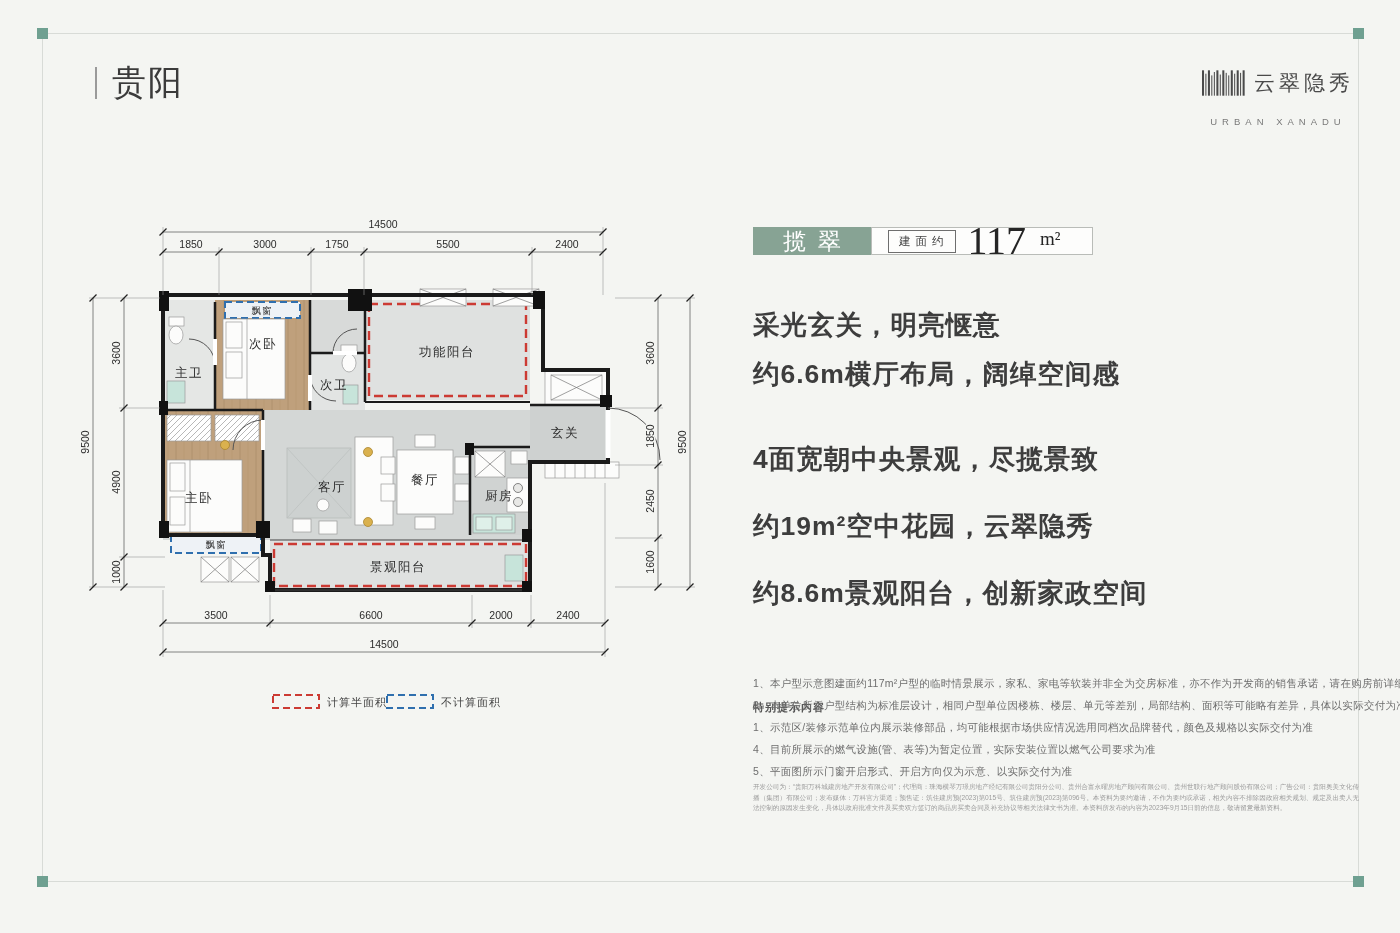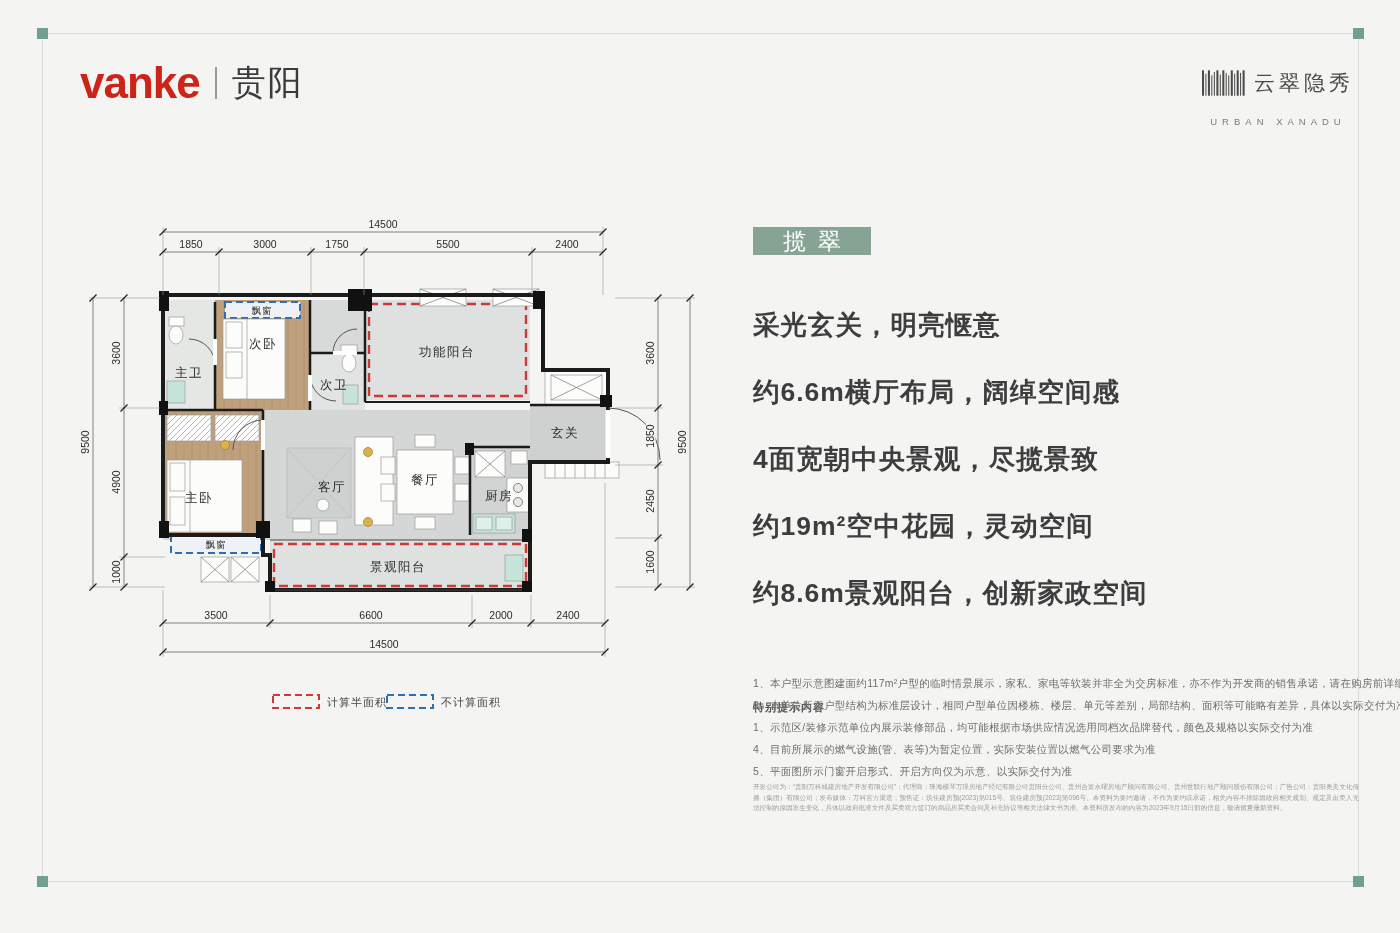--- a/index.html
+++ b/index.html
@@ -54,21 +54,20 @@
 <body>
 
 <div class="frame">
   <div class="corner c-tl"></div>
   <div class="corner c-tr"></div>
   <div class="corner c-bl"></div>
   <div class="corner c-br"></div>
 </div>
 
 <div class="brand">
-  <span class="vanke">vanke</span>
   <span class="sep"></span>
   <span class="city">贵阳</span>
 </div>
 
 <div class="projlogo">
   <div class="row">
     <svg width="52" height="34" viewBox="0 0 52 34">
       <g fill="#4a4a4a">
         <rect x="0" y="2" width="2.4" height="30"></rect>
           <rect x="4" y="6" width="1.2" height="26"></rect>
@@ -87,26 +86,31 @@
         <rect x="48" y="2" width="2.4" height="30"></rect>
       </g>
     </svg>
     <span class="cn">云翠隐秀</span>
   </div>
   <div class="en">URBAN XANADU</div>
 </div>
 
 <div class="badge">
   <div class="green">揽翠</div>
+  <div class="white">
+    <span class="arealabel">建面约</span>
+    <span class="areanum">117</span>
+    <span class="areaunit">m²</span>
+  </div>
 </div>
 
 <div class="point" style="top:307px">采光玄关，明亮惬意</div>
-<div class="point" style="top:374px">约6.6m横厅布局，阔绰空间感</div>
+<div class="point" style="top:356px">约6.6m横厅布局，阔绰空间感</div>
 <div class="point" style="top:441px">4面宽朝中央景观，尽揽景致</div>
-<div class="point" style="top:508px">约19m²空中花园，灵动空间</div>
+<div class="point" style="top:508px">约19m²空中花园，云翠隐秀</div>
 <div class="point" style="top:575px">约8.6m景观阳台，创新家政空间</div>
 
 <div class="notes-title">特别提示内容</div>
 <div class="note" style="top:677px">1、本户型示意图建面约117m²户型的临时情景展示，家私、家电等软装并非全为交房标准，亦不作为开发商的销售承诺，请在购房前详细了解“交付标准”</div>
 <div class="note" style="top:699px">2、本单位所示户型结构为标准层设计，相同户型单位因楼栋、楼层、单元等差别，局部结构、面积等可能略有差异，具体以实际交付为准</div>
 <div class="note" style="top:721px">1、示范区/装修示范单位内展示装修部品，均可能根据市场供应情况选用同档次品牌替代，颜色及规格以实际交付为准</div>
 <div class="note" style="top:743px">4、目前所展示的燃气设施(管、表等)为暂定位置，实际安装位置以燃气公司要求为准</div>
 <div class="note" style="top:765px">5、平面图所示门窗开启形式、开启方向仅为示意、以实际交付为准</div>
 <div class="legal" style="top:782px">开发公司为：“贵阳万科城建房地产开发有限公司”；代理商：珠海横琴万璟房地产经纪有限公司贵阳分公司、贵州合富永曜房地产顾问有限公司、贵州世联行地产顾问股份有限公司；广告公司：贵阳奥美文化传播（集团）有限公司；发布媒体：万科官方渠道；预售证：筑住建房预(2023)第015号、筑住建房预(2023)第096号。本资料为要约邀请，不作为要约或承诺，相关内容不排除因政府相关规划、规定及出卖人无法控制的原因发生变化，具体以政府批准文件及买卖双方签订的商品房买卖合同及补充协议等相关法律文书为准。本资料所发布的内容为2023年9月15日前的信息，敬请留意最新资料。</div>
 

